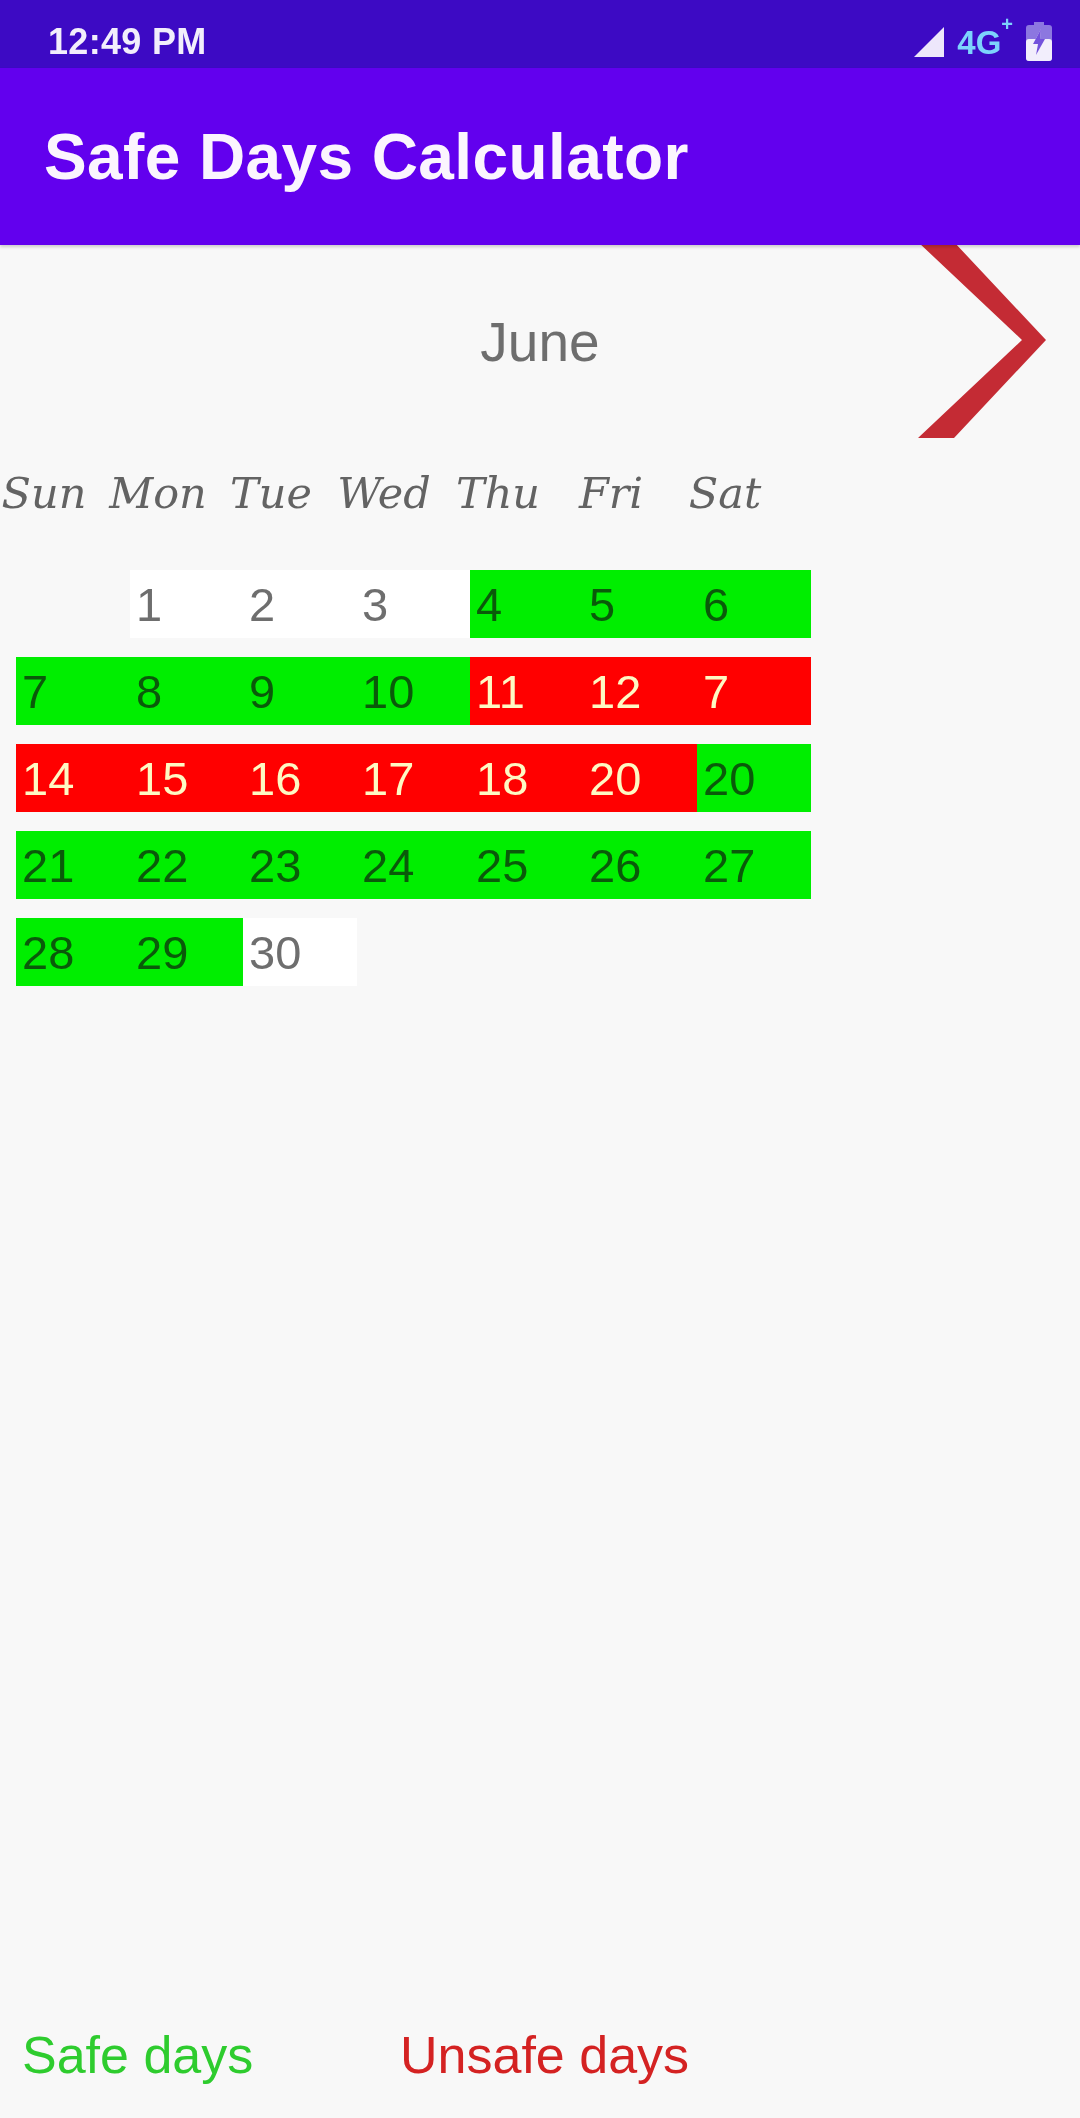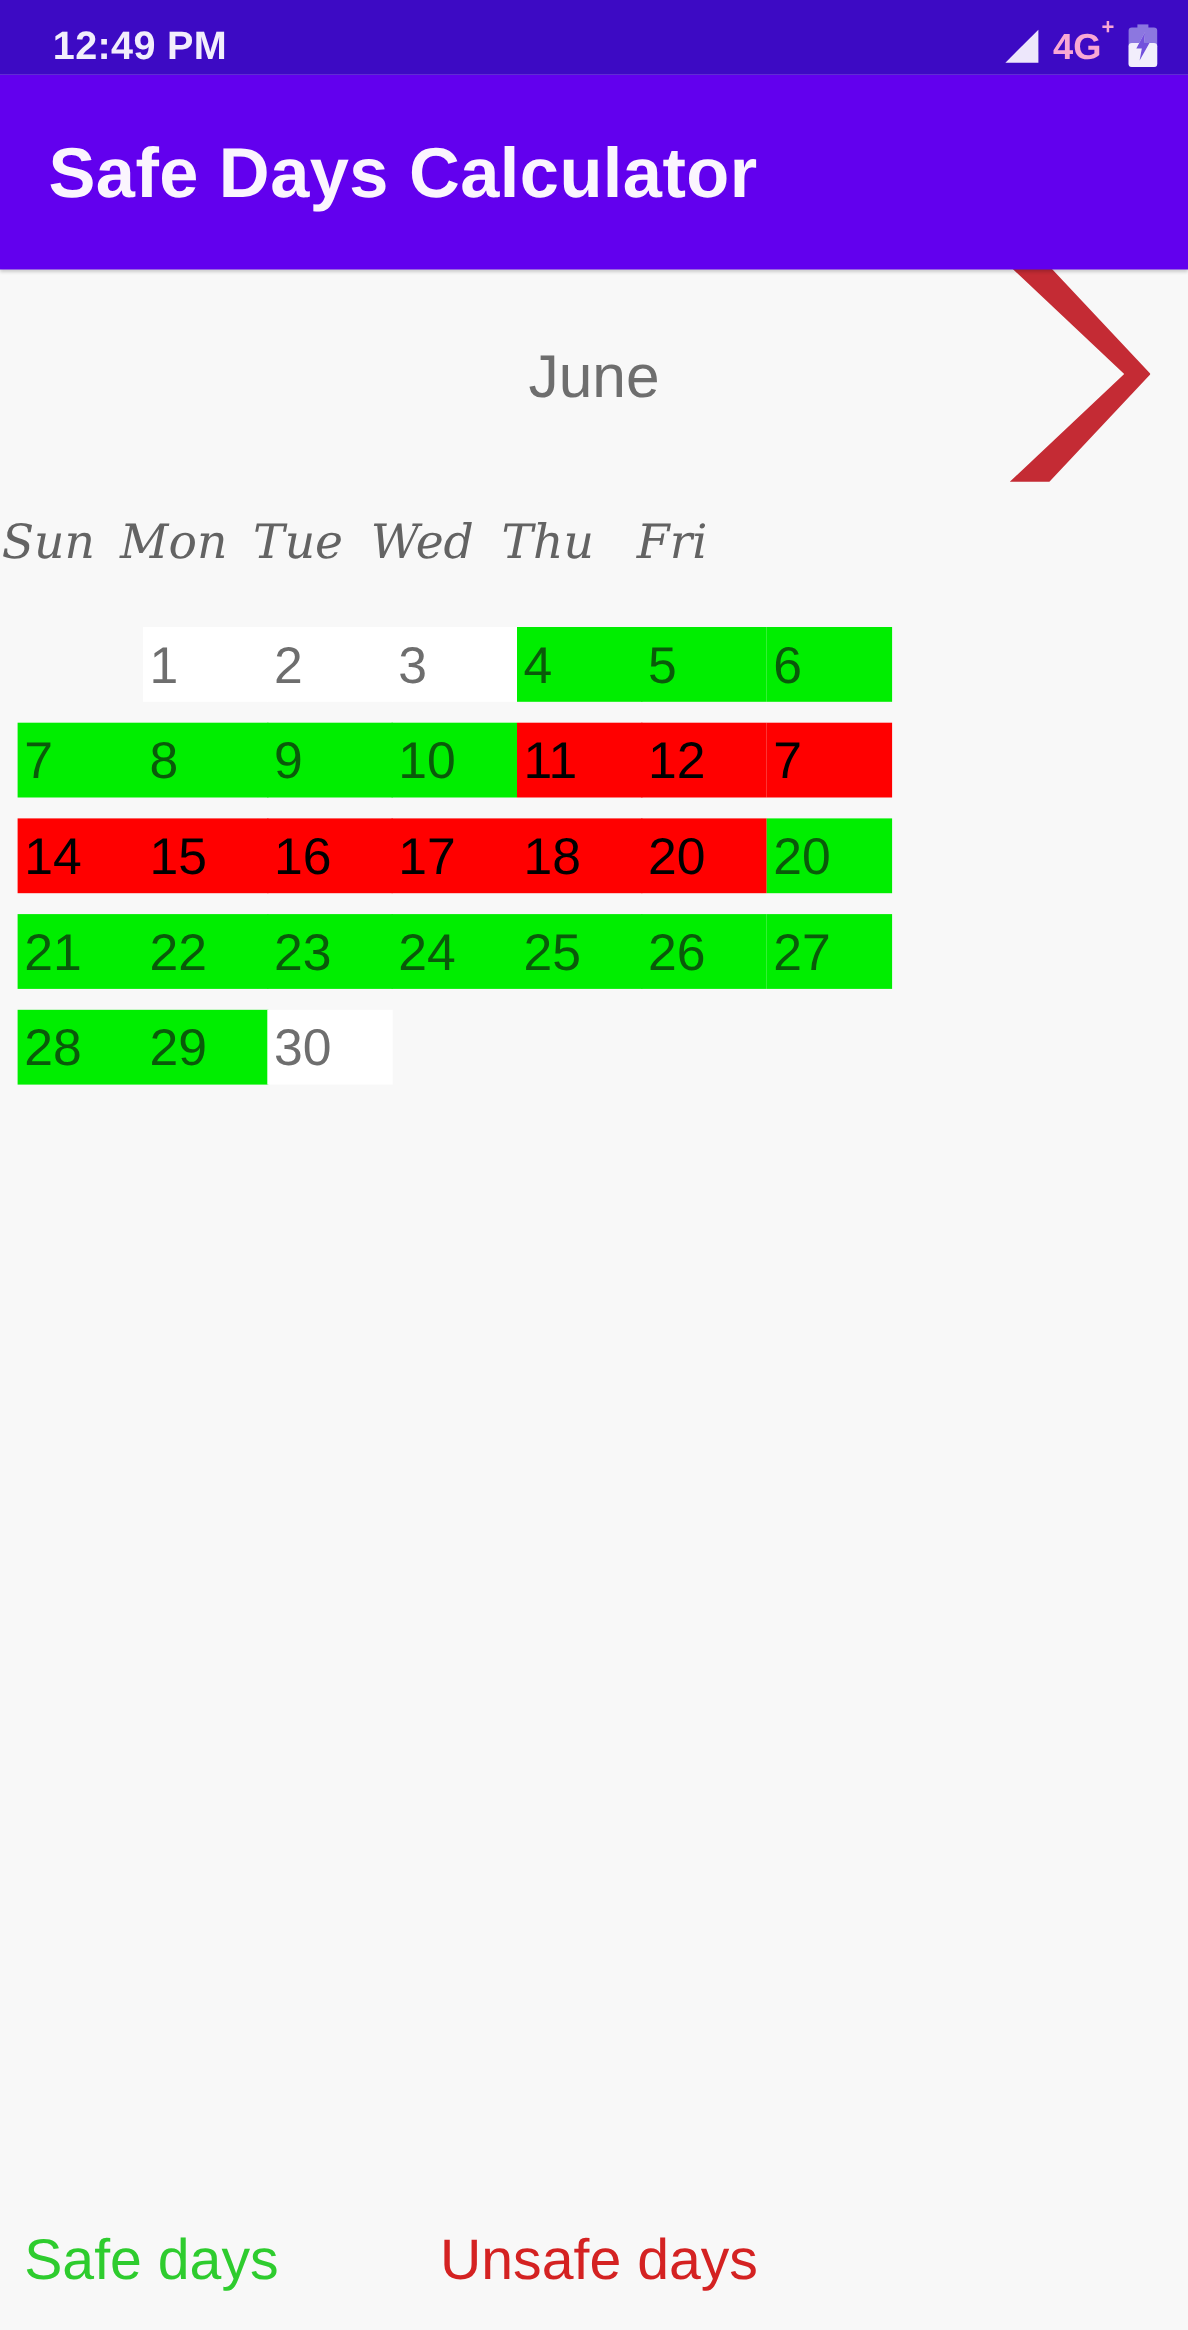--- a/index.html
+++ b/index.html
@@ -23,21 +23,21 @@
     color:#F2EEFC; font-size:36px; font-weight:bold;
     letter-spacing:.3px; line-height:1;
   }
   .status-right {
     margin-left:auto; display:flex; align-items:center; gap:11px;
   }
   .signal-icon {
     width:34px; height:34px; display:block;
   }
   .net-label {
-    color:#f9a8d4; font-size:33px; font-weight:bold; line-height:1;
+    color:#7dd3fc; font-size:33px; font-weight:bold; line-height:1;
     position:relative; display:inline-block;
   }
   .net-label sup { font-size:20px; position:relative; top:-11px; left:0px; }
   .battery-icon { width:30px; height:40px; display:block; }
 
   
   .appbar {
     position:absolute; top:68px; left:0;
     width:1080px; height:177px;
     background:#6200EE;
@@ -96,21 +96,21 @@
   }
   .day-cell.safe   { background:#00EE00; }
   .day-cell.unsafe { background:#FF0000; }
   .day-num {
     position:absolute; left:6px; top:50%;
     transform:translateY(-50%);
     font-size:47px; line-height:1;
     color:#6E6E6E;
   }
   .day-cell.safe   .day-num { color:#0A5A0A; }
-  .day-cell.unsafe .day-num { color:#000000; }
+  .day-cell.unsafe .day-num { color:#fef9c3; }
 
   
   .legend {
     position:absolute; left:0; top:2015px;
     width:1080px; height:80px;
   }
   .legend-item {
     position:absolute; top:0;
     font-size:52px; line-height:80px; white-space:nowrap;
   }
@@ -160,20 +160,21 @@
     </div>
   </div>
 
   <div class="weekdays">
       <div class="weekday" style="left: -32px;">Sun</div>
       <div class="weekday" style="left: 82px;">Mon</div>
       <div class="weekday" style="left: 308px;">Wed</div>
       <div class="weekday" style="left: 195px;">Tue</div>
       <div class="weekday" style="left: 422px;">Thu</div>
       <div class="weekday" style="left: 535px;">Fri</div>
+      <div class="weekday" style="left: 649px;">Sat</div>
     </div>
 
   <div class="calendar">
       <div class="day-cell" style="left: 130px; top: 0px; width: 114px; height: 68px;">
         <span class="day-num">1</span>
       </div>
       <div class="day-cell" style="left: 243px; top: 0px; width: 114px; height: 68px;">
         <span class="day-num">2</span>
       </div>
       <div class="day-cell" style="left: 356px; top: 0px; width: 114px; height: 68px;">

